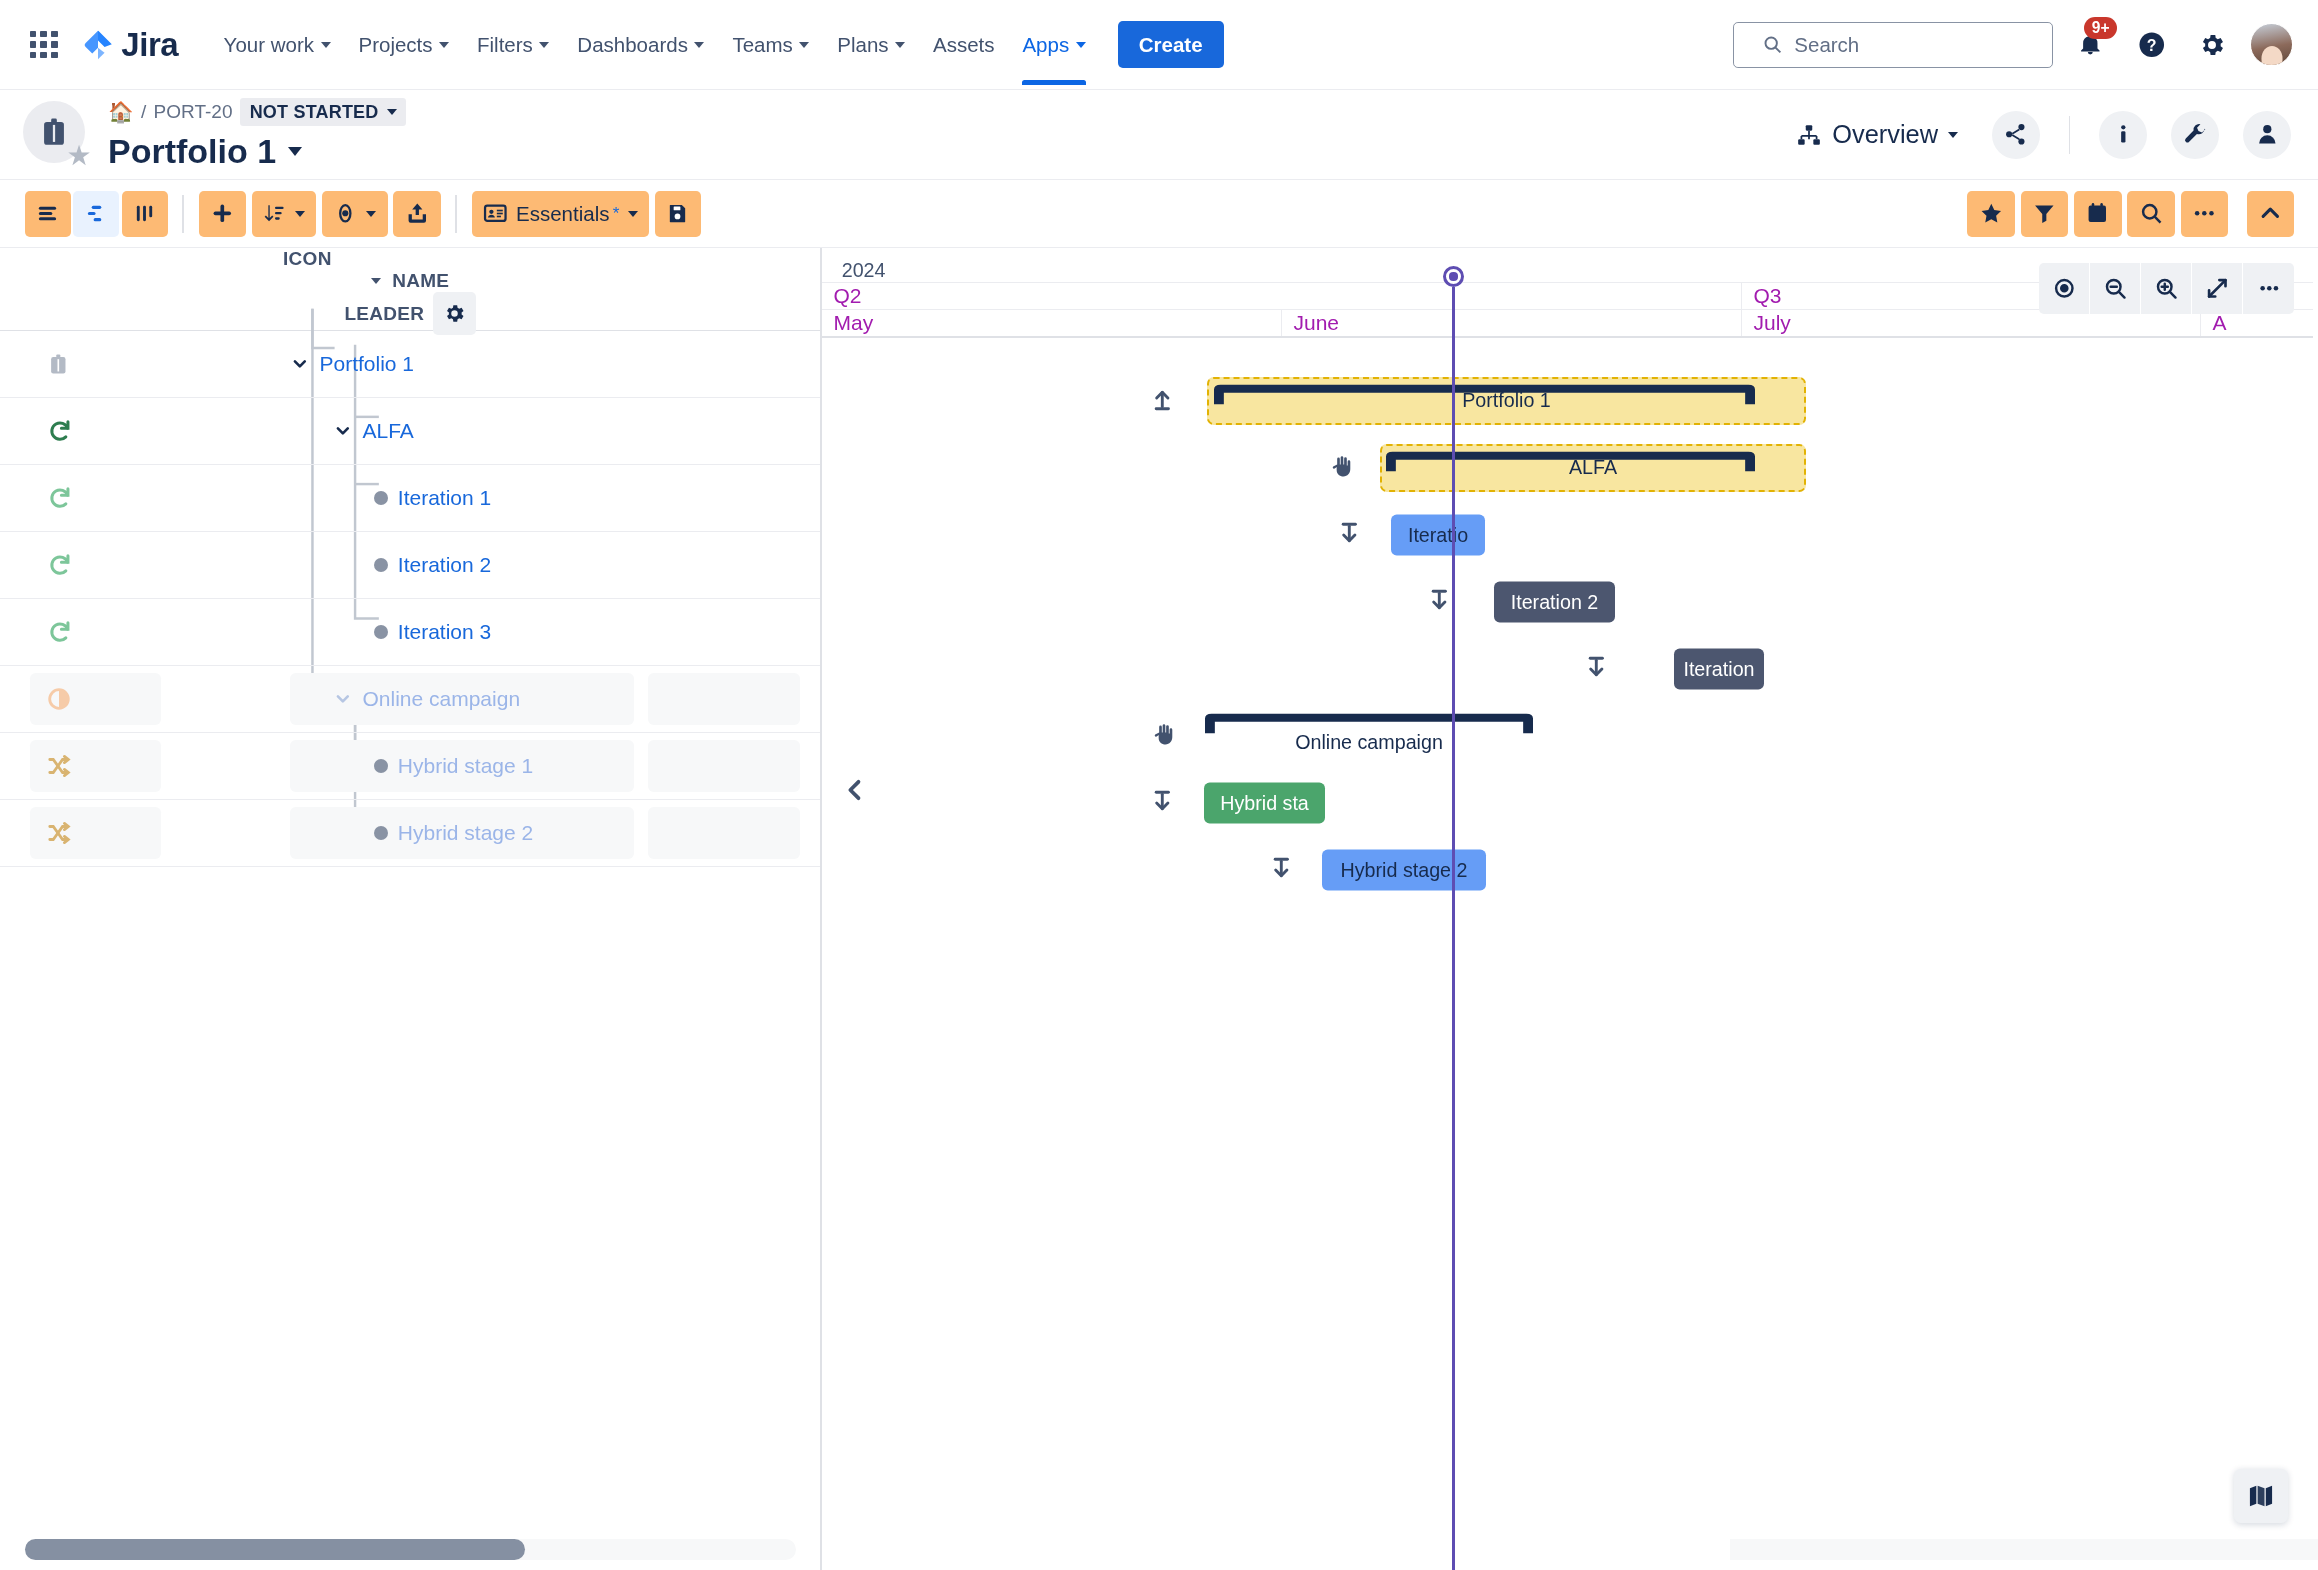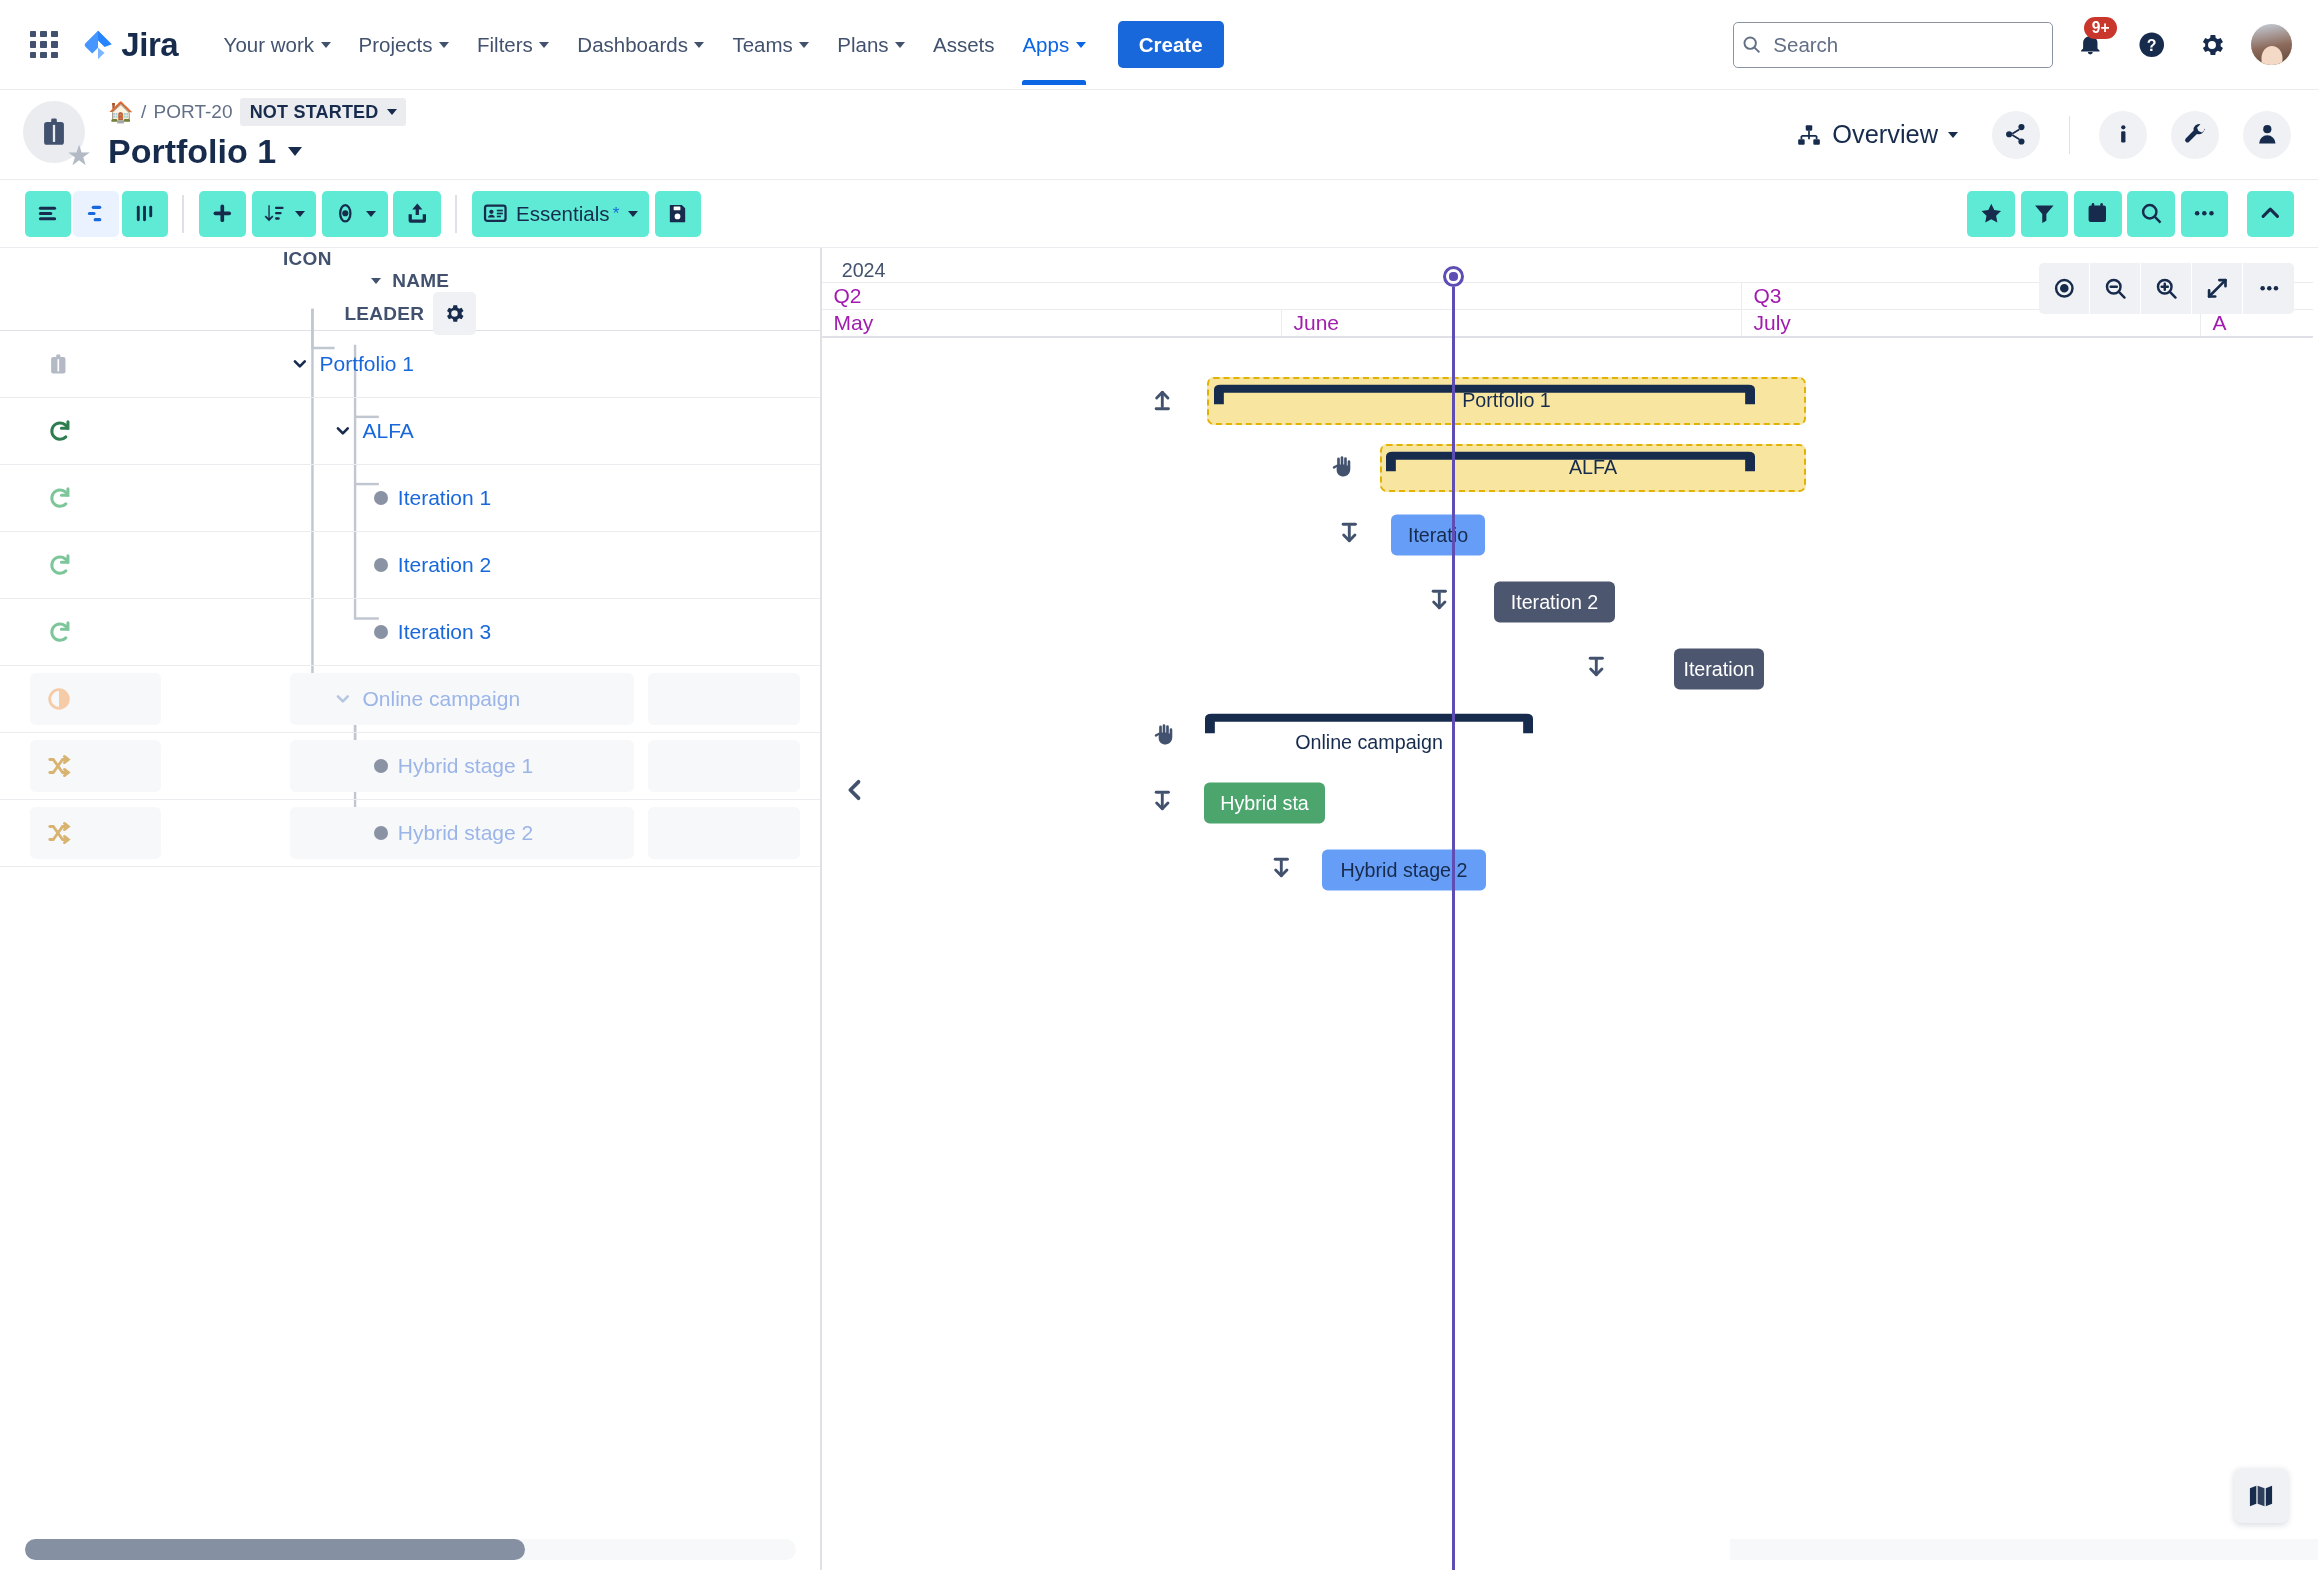--- a/index.html
+++ b/index.html
@@ -55,21 +55,21 @@
     border-top:6.6px solid currentColor; }
   .createbtn {
     margin-left: 16.4px;
     background: #1868DB; color: #fff; font-size: 20.5px; font-weight: 600;
     padding: 11.5px 21px; border-radius: 4.9px; cursor: pointer; border: none;
     font-family: "Liberation Sans", sans-serif;
   }
   .navright { margin-left: auto; display: flex; align-items: center; gap: 14.8px; }
   .searchbox {
     width: 320px; height: 46px; border: 1.6px solid #8993A4; border-radius: 4.9px;
-    display: flex; align-items: center; padding: 0 7px; gap: 11.5px; cursor: text;
+    display: flex; align-items: center; padding: 0 28px; gap: 11.5px; cursor: text;
   }
   .searchbox .ph { font-size: 20.5px; color: #626F86; }
   .iconbtn-round {
     width: 46px; height: 46px; border-radius: 50%;
     display: flex; align-items: center; justify-content: center; cursor: pointer;
     position: relative; color: #172B4D;
   }
   .badge {
     position: absolute; top: -4.9px; right: -3.3px;
     background: #C9372C; color: #fff; font-size: 15.6px; font-weight: 700;
@@ -119,21 +119,21 @@
     color: #172B4D;
   }
   .vdiv { width: 1.6px; height: 38px; background: #DFE1E6; margin: 0 4.9px; }
 
   
   .toolbar {
     height: 69px; display: flex; align-items: center; padding: 0 24.6px;
     border-top: 1.6px solid #EBECF0; border-bottom: 1.6px solid #EBECF0; gap: 5.7px;
   }
   .tbtn {
-    height: 46px; min-width: 46px; border-radius: 4.9px; background: #5eead4;
+    height: 46px; min-width: 46px; border-radius: 4.9px; background: #fdba74;
     display: flex; align-items: center; justify-content: center; gap: 8.2px;
     cursor: pointer; color: #172B4D; padding: 0 11.5px;
   }
   .tbtn.sel { background: #E9F2FE; color: #1868DB; }
   .tgroup { display: flex; gap: 2.5px; }
   .tsep { width: 1.6px; height: 38px; background: #DFE1E6; margin: 0 9px; }
   .essentials { font-size: 20.5px; color: #172B4D; display:flex; align-items:center; gap:3.3px;}
   .essentials sup { color: #1868DB; font-size: 17px; }
   .toolright { margin-left: auto; display: flex; align-items: center; gap: 5.7px; }
 

